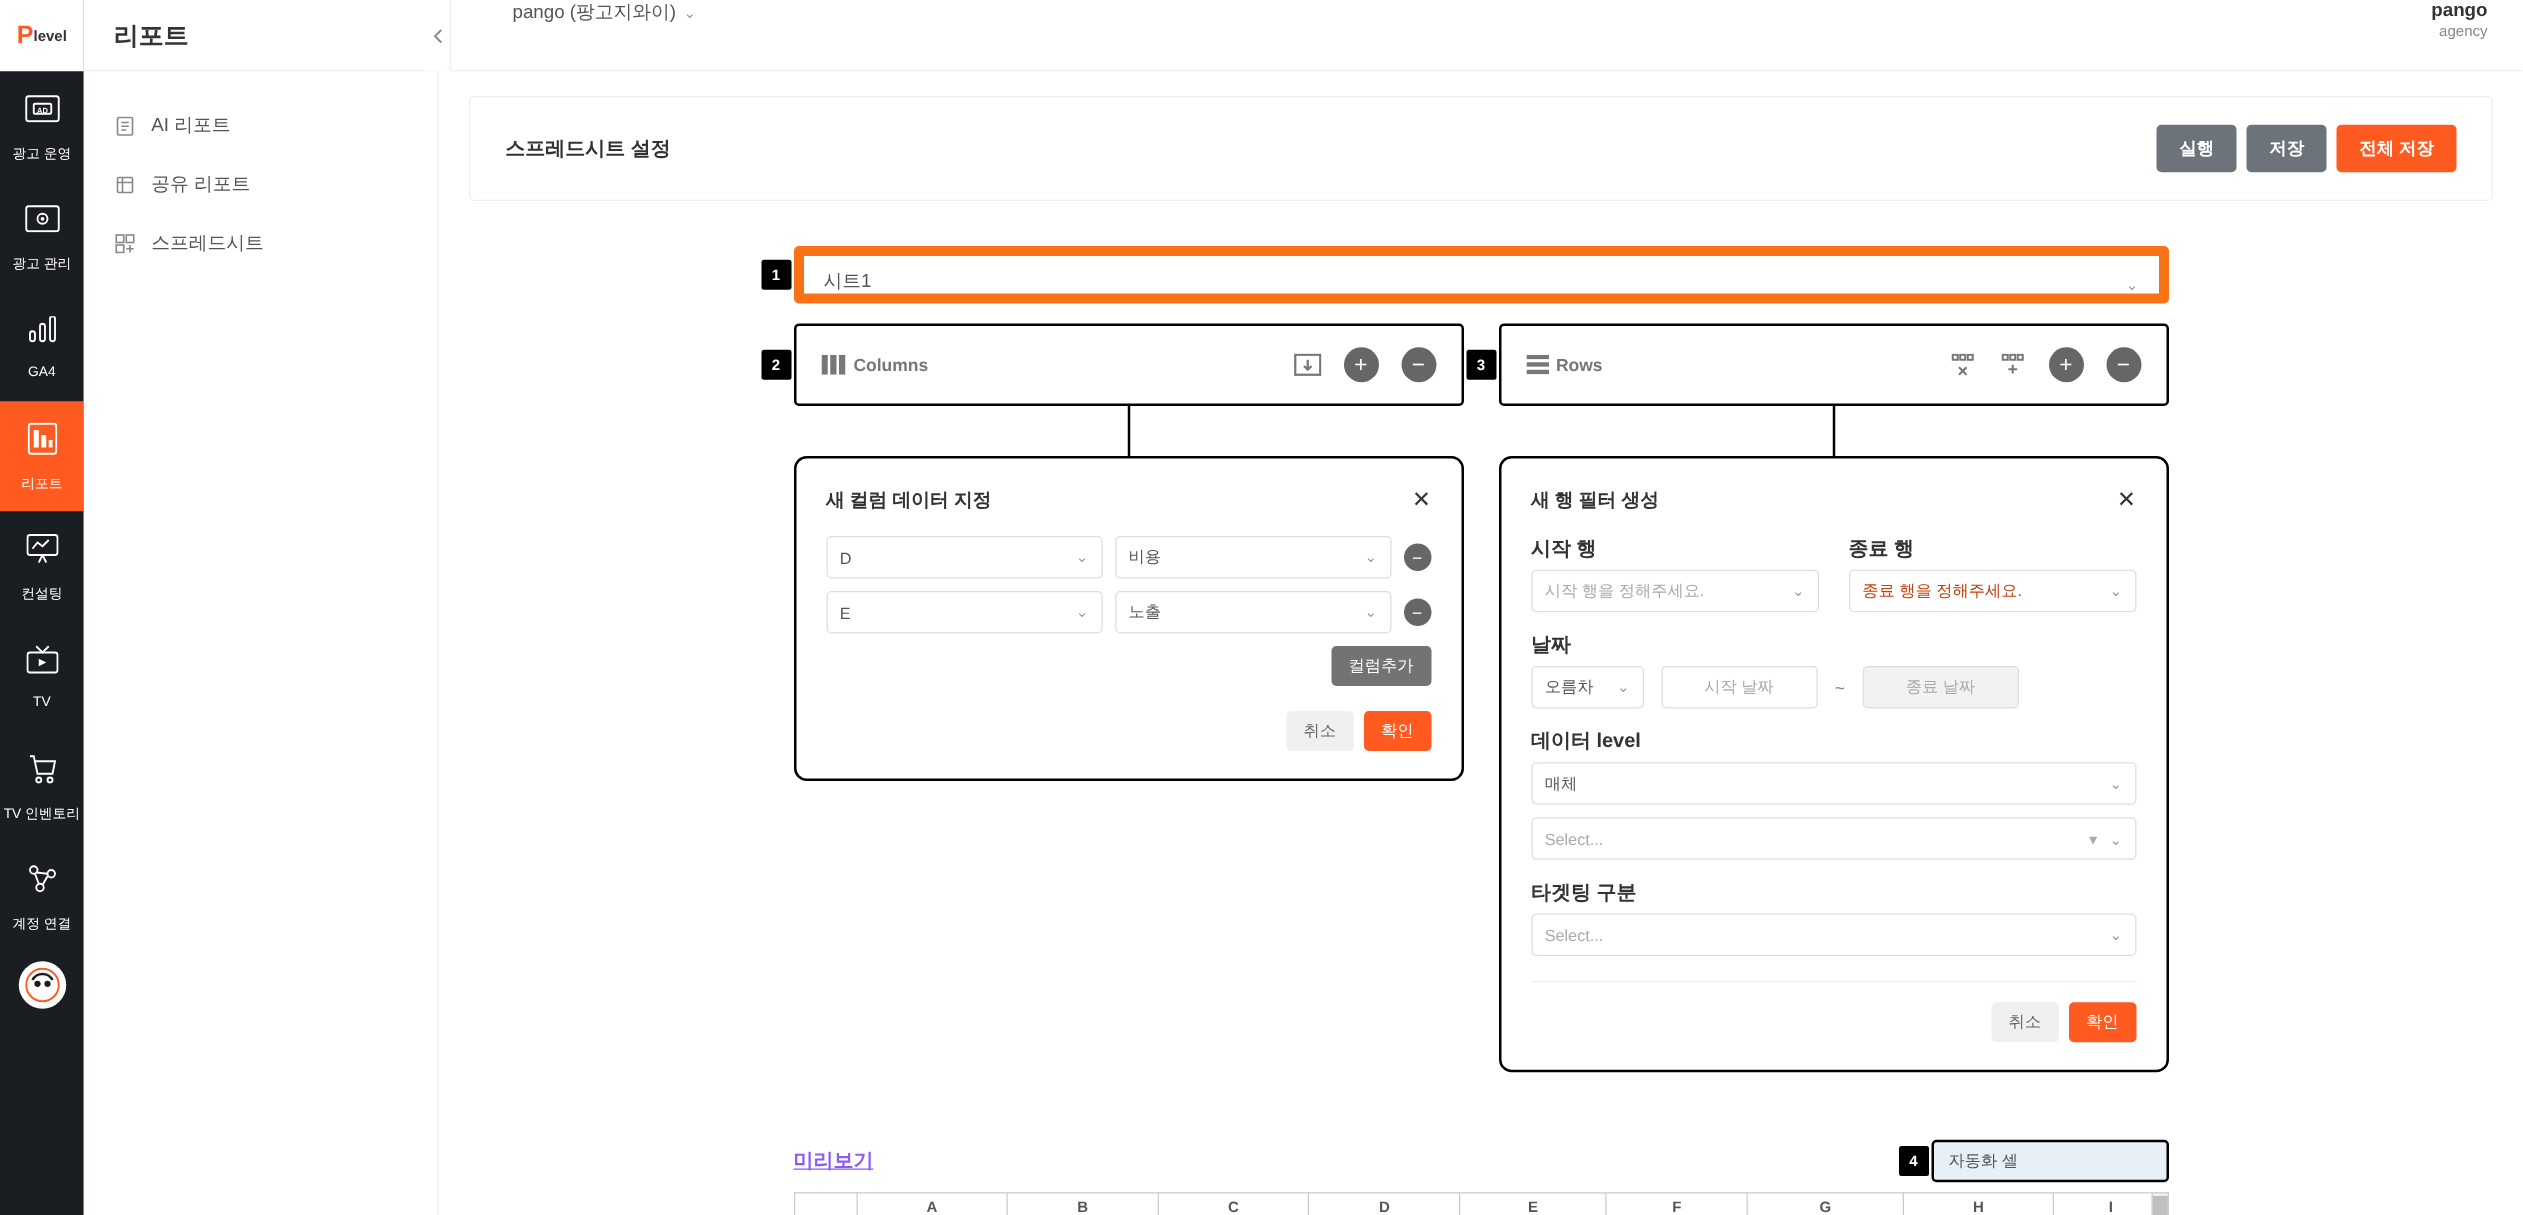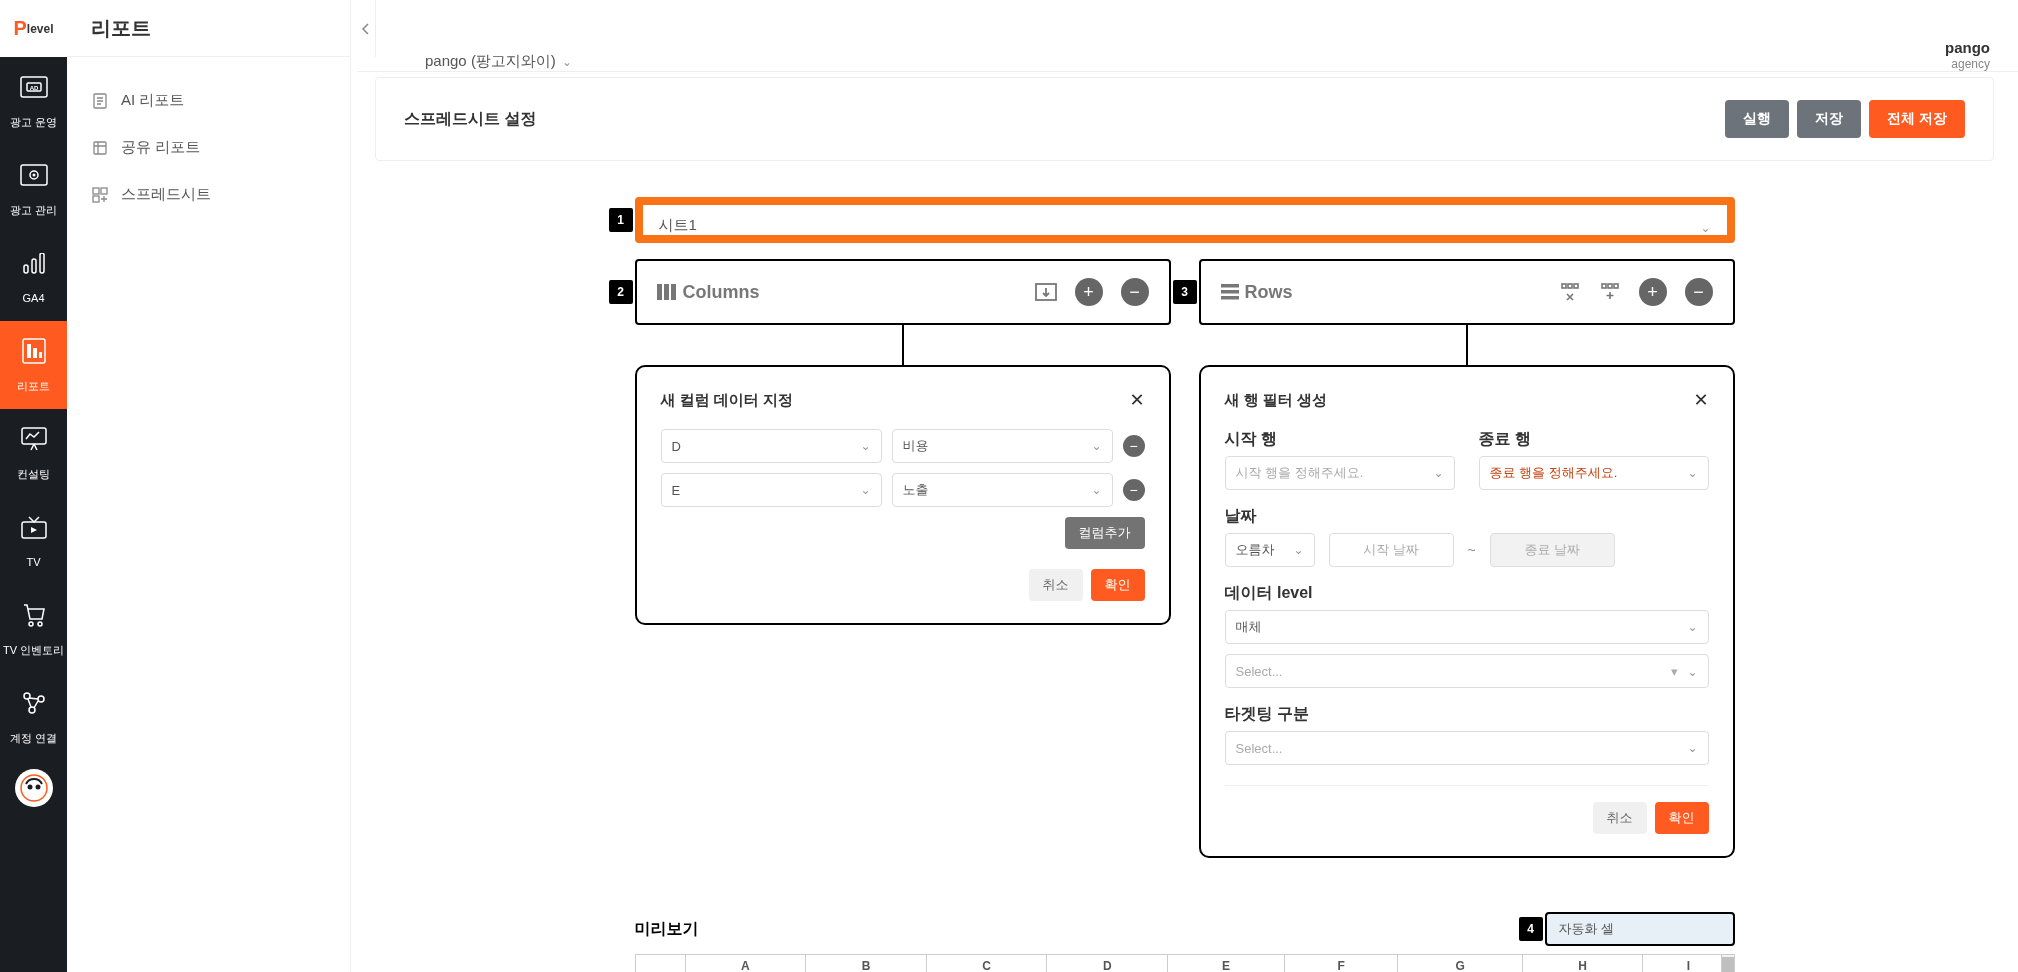--- a/index.html
+++ b/index.html
@@ -16,21 +16,21 @@
     .avatar-icon { width: 38px; height: 38px; border-radius: 50%; background: #fff; display: flex; align-items: center; justify-content: center; margin-top: 8px; }
 
     
     .light-sidebar { position: absolute; left: 67px; top: 0; width: 284px; height: 972px; background: #fff; border-right: 1px solid #eee; }
     .light-header { height: 57px; display: flex; align-items: center; padding: 0 24px; font-size: 20px; font-weight: 700; color: #333; border-bottom: 1px solid #eee; }
     .light-menu { padding: 20px 0; }
     .light-item { display: flex; align-items: center; gap: 12px; padding: 14px 24px; font-size: 15px; color: #555; cursor: pointer; }
     .light-item-icon { width: 18px; height: 18px; display: flex; align-items: center; justify-content: center; color: #999; }
 
     
-    .topbar { position: absolute; left: 357px; top: 0; right: 0; height: 72px; border-bottom: 1px solid #eee; display: flex; align-items: flex-end; padding: 0 28px; }
+    .topbar { position: absolute; left: 342px; top: 0; right: 0; height: 57px; border-bottom: 1px solid #eee; display: flex; align-items: flex-start; padding: 0 28px; }
     .chevron-left-btn { width: 20px; height: 57px; position: absolute; left: -1px; top: 0; display: flex; align-items: center; justify-content: center; cursor: pointer; border-right: 1px solid #eee; background:#fff; }
     .breadcrumb { font-size: 15px; color: #555; margin-left: 40px; display: flex; align-items: center; gap: 6px; }
     .user-badge { margin-left: auto; text-align: right; line-height: 1.2; }
     .user-name { font-weight: 700; color: #333; font-size: 15px; }
     .user-role { font-size: 12px; color: #888; }
 
     
     .main { position: absolute; left: 351px; top: 57px; right: 0; bottom: 0; overflow: auto; padding: 20px 24px; }
     .card-header { background: #fff; border: 1px solid #eee; border-radius: 4px; padding: 22px 28px; display: flex; align-items: center; }
     .card-title { font-size: 16px; font-weight: 600; color: #333; }
@@ -42,21 +42,21 @@
     
     .builder { margin-top: 36px; display: flex; flex-direction: column; align-items: center; }
 
     .sheet-select-wrap { position: relative; width: 1100px; }
     .sheet-select { width: 100%; border: 8px solid #f97316; border-radius: 4px; height: 46px; padding: 0 16px; font-size: 15px; color: #555; display: flex; align-items: flex-end; justify-content: space-between; cursor: pointer; }
     .step-badge { position: absolute; left: -26px; top: 50%; transform: translateY(-50%); width: 24px; height: 24px; background: #000; color: #fff; display: flex; align-items: center; justify-content: center; font-size: 12px; font-weight: 700; border-radius: 2px; }
 
     .columns-rows { display: flex; gap: 28px; margin-top: 16px; width: 1100px; }
     .panel-wrap { position: relative; flex: 1; }
     .panel-head { border: 2px solid #000; border-radius: 4px; height: 66px; display: flex; align-items: center; padding: 0 20px; gap: 12px; }
-    .panel-head-title { font-size: 18px; font-weight: 700; color: #777; display: flex; align-items: center; gap: 6px; }
+    .panel-head-title { font-size: 14px; font-weight: 700; color: #777; display: flex; align-items: center; gap: 6px; }
     .panel-head-icons { margin-left: auto; display: flex; align-items: center; gap: 18px; color: #777; }
     .circle-icon { width: 28px; height: 28px; border-radius: 50%; background: #666; color: #fff; display:flex; align-items:center; justify-content:center; font-size: 18px; cursor:pointer; }
 
     .connector { width: 2px; height: 40px; background: #000; margin: 0 auto; }
 
     .popover { border: 2px solid #000; border-radius: 10px; padding: 22px 24px; background: #fff; }
     .popover-header { display: flex; align-items: center; justify-content: space-between; margin-bottom: 18px; }
     .popover-title { font-size: 15px; font-weight: 600; color: #333; }
     .close-x { font-size: 18px; cursor: pointer; color: #333; }
 
@@ -73,21 +73,21 @@
     .two-col { display:flex; gap: 24px; }
     .two-col > div { flex:1; }
     .date-row { display:flex; gap: 14px; align-items:center; }
     .sel.disabled { background:#f2f2f2; color:#aaa; cursor:not-allowed; }
     .tilde { color:#888; font-size:14px; }
     .filter-icon-inline { color:#aaa; margin-right:10px; }
 
     
     .preview-section { width: 1100px; margin-top: 54px; }
     .preview-header { display:flex; align-items:center; justify-content:space-between; margin-bottom: 8px; }
-    .preview-title { font-size: 16px; font-weight:700; color:#000000; }
+    .preview-title { font-size: 16px; font-weight:700; color:#8b5cf6;text-decoration:underline; }
     .auto-cell-wrap { position: relative; }
     .auto-cell { border: 2px solid #000; border-radius: 4px; padding: 6px 12px; font-size: 13px; background: #e8f0f7; color:#555; width: 190px; }
     .preview-table { border: 1px solid #ccc; border-collapse: collapse; width: 100%; font-size: 12px; }
     .preview-table th, .preview-table td { border: 1px solid #ccc; padding: 4px 6px; text-align: center; color:#555; height:22px; background:#fff; }
     .preview-table th.rowhead { width: 50px; background:#fff; font-weight:700; }
     .preview-table td.rowhead { width: 50px; font-weight:700; }
     .preview-table-wrap { position:relative; }
     .vscroll { position:absolute; right:0; top:0; bottom:0; width:14px; background:#f2f2f2; border:1px solid #ccc; }
     .vscroll-thumb { background:#c0c0c0; width:100%; height:28px; margin-top:2px; }
 

